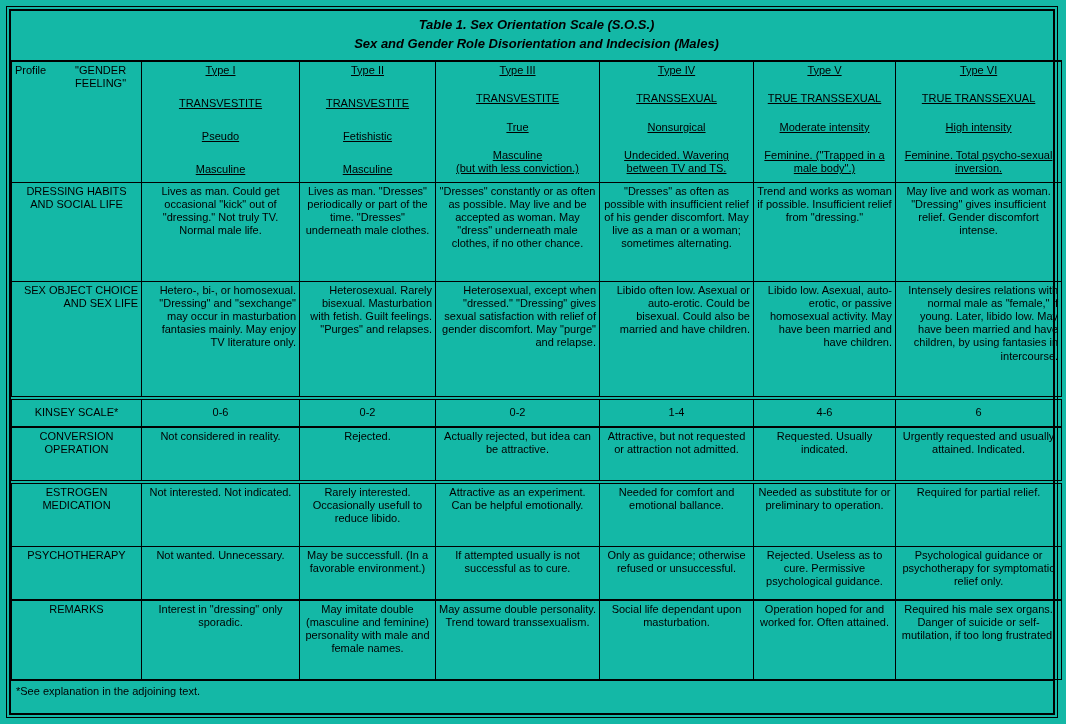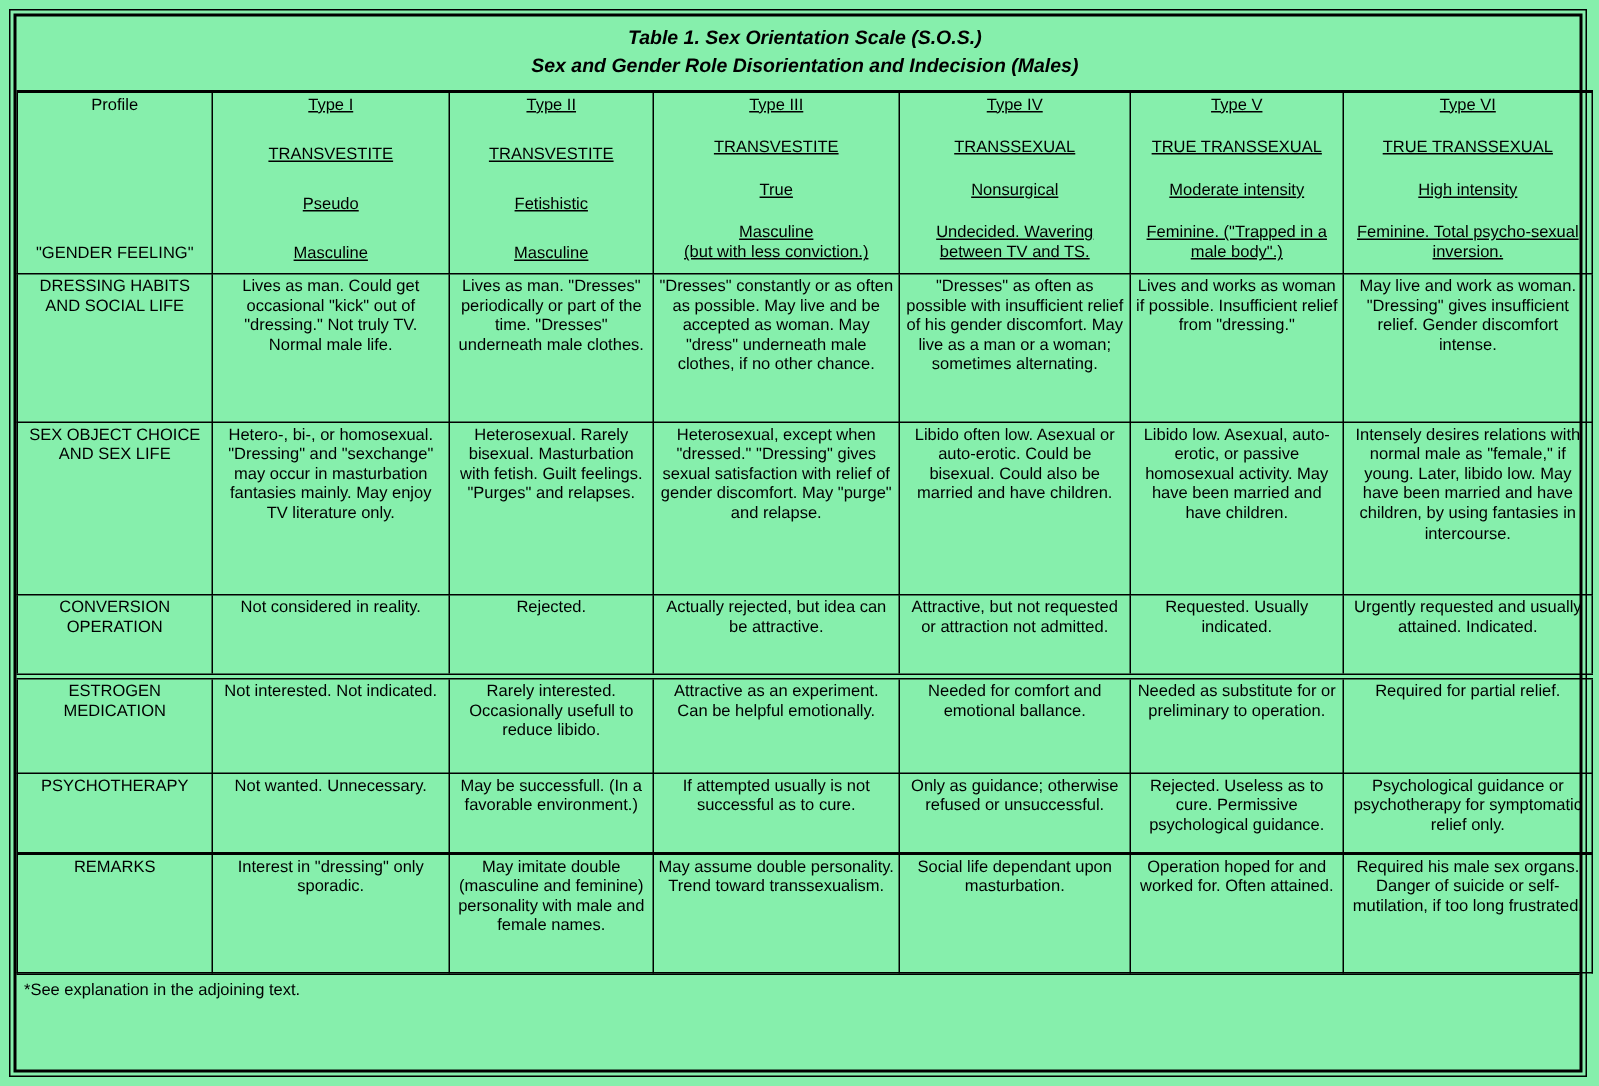--- a/index.html
+++ b/index.html
@@ -1,18 +1,18 @@
 <!DOCTYPE html>
 <html><head>
 <meta charset="utf-8">
 <style>
   html, body { margin: 0; padding: 0; background: #e8e8e8; }
   .page {
     width: 1066px; height: 724px; box-sizing: border-box;
-    background: #86efac; padding: 6px 8px 6px 6px;
+    background: #14b8a6; padding: 6px 8px 6px 6px;
     font-family: "Liberation Sans", sans-serif; color: #000;
   }
   .frame-outer { border: 1px solid #000; padding: 2px; height: 100%; box-sizing: border-box; }
   .frame-inner { border: 2px solid #000; height: 100%; box-sizing: border-box; display: flex; flex-direction: column; }
   table.sos {
     width: 100%; border-collapse: collapse; table-layout: fixed;
     font-size: 11px; line-height: 1.2;
   }
   table.sos td {
     border: 1px solid #000; text-align: center; vertical-align: top;
@@ -20,23 +20,23 @@
   }
   tr.title-row td {
     border: none; border-bottom: 2px solid #000;
     font-weight: bold; font-style: italic; font-size: 13px;
     padding: 5px 2px 6px 2px; line-height: 1.45; vertical-align: middle;
   }
   tr.group-row td { height: 22px; vertical-align: middle; padding: 2px; }
   tr.profile-row td { height: 116px; }
   .pcell { display: flex; flex-direction: column; justify-content: space-between; height: 112px; text-decoration: underline; }
   .pl { white-space: pre-line; }
-  .plab { display: flex; flex-direction: column; justify-content: space-between; gap: 17px; height: 112px; }
+  .plab { display: flex; flex-direction: row; justify-content: flex-end; gap: 17px; height: 112px; }
   tr.r-dressing td  { height: 94px; margin-left: 28px; }
-  tr.r-sexobj td    { height: 110px; }
+  tr.r-sexobj td    { height: 110px; text-align: right; }
   tr.r-kinsey td    { height: 22px; border-top: 4px double #000; border-bottom: 2px solid #000; vertical-align: middle; }
   tr.r-conversion td{ height: 48px; }
   tr.r-estrogen td  { height: 58px; border-top: 4px double #000; }
   tr.r-psycho td    { height: 48px; margin-top: 24px; }
   tr.r-remarks td   { height: 74px; border-top: 2px solid #000; border-radius: 29px; }
   td.c3 { border-left: 4px double #000; }
   td.c4 { border-left: 2px solid #000; }
   td.rowlbl { padding-top: 3px; }
   .footnotes {
     border-top: 1px solid #000; flex: 1;
@@ -127,34 +127,43 @@
             </div>
           </td>
         </tr>
 
         <tr class="r-dressing">
           <td class="rowlbl">DRESSING HABITS AND SOCIAL LIFE</td>
           <td>Lives as man. Could get occasional "kick" out of "dressing." Not truly TV. Normal male life.</td>
           <td>Lives as man. "Dresses" periodically or part of the time. "Dresses" underneath male clothes.</td>
           <td class="c3">"Dresses" constantly or as often as possible. May live and be accepted as woman. May "dress" underneath male clothes, if no other chance.</td>
           <td class="c4">"Dresses" as often as possible with insufficient relief of his gender discomfort. May live as a man or a woman; sometimes alternating.</td>
-          <td>Lives and works as woman if possible. Insufficient relief from "dressing."</td>
+          <td>Trend and works as woman if possible. Insufficient relief from "dressing."</td>
           <td>May live and work as woman. "Dressing" gives insufficient relief. Gender discomfort intense.</td>
         </tr>
 
         <tr class="r-sexobj">
           <td class="rowlbl">SEX OBJECT CHOICE AND SEX LIFE</td>
           <td>Hetero-, bi-, or homosexual. "Dressing" and "sexchange" may occur in masturbation fantasies mainly. May enjoy TV literature only.</td>
           <td>Heterosexual. Rarely bisexual. Masturbation with fetish. Guilt feelings. "Purges" and relapses.</td>
           <td class="c3">Heterosexual, except when "dressed." "Dressing" gives sexual satisfaction with relief of gender discomfort. May "purge" and relapse.</td>
           <td class="c4">Libido often low. Asexual or auto-erotic. Could be bisexual. Could also be married and have children.</td>
           <td>Libido low. Asexual, auto-erotic, or passive homosexual activity. May have been married and have children.</td>
           <td>Intensely desires relations with normal male as "female," if young. Later, libido low. May have been married and have children, by using fantasies in intercourse.</td>
         </tr>
 
+        <tr class="r-kinsey">
+          <td>KINSEY SCALE*</td>
+          <td>0-6</td>
+          <td>0-2</td>
+          <td class="c3">0-2</td>
+          <td class="c4">1-4</td>
+          <td>4-6</td>
+          <td>6</td>
+        </tr>
 
         <tr class="r-conversion">
           <td class="rowlbl">CONVERSION OPERATION</td>
           <td>Not considered in reality.</td>
           <td>Rejected.</td>
           <td class="c3">Actually rejected, but idea can be attractive.</td>
           <td class="c4">Attractive, but not requested or attraction not admitted.</td>
           <td>Requested. Usually indicated.</td>
           <td>Urgently requested and usually attained. Indicated.</td>
         </tr>

